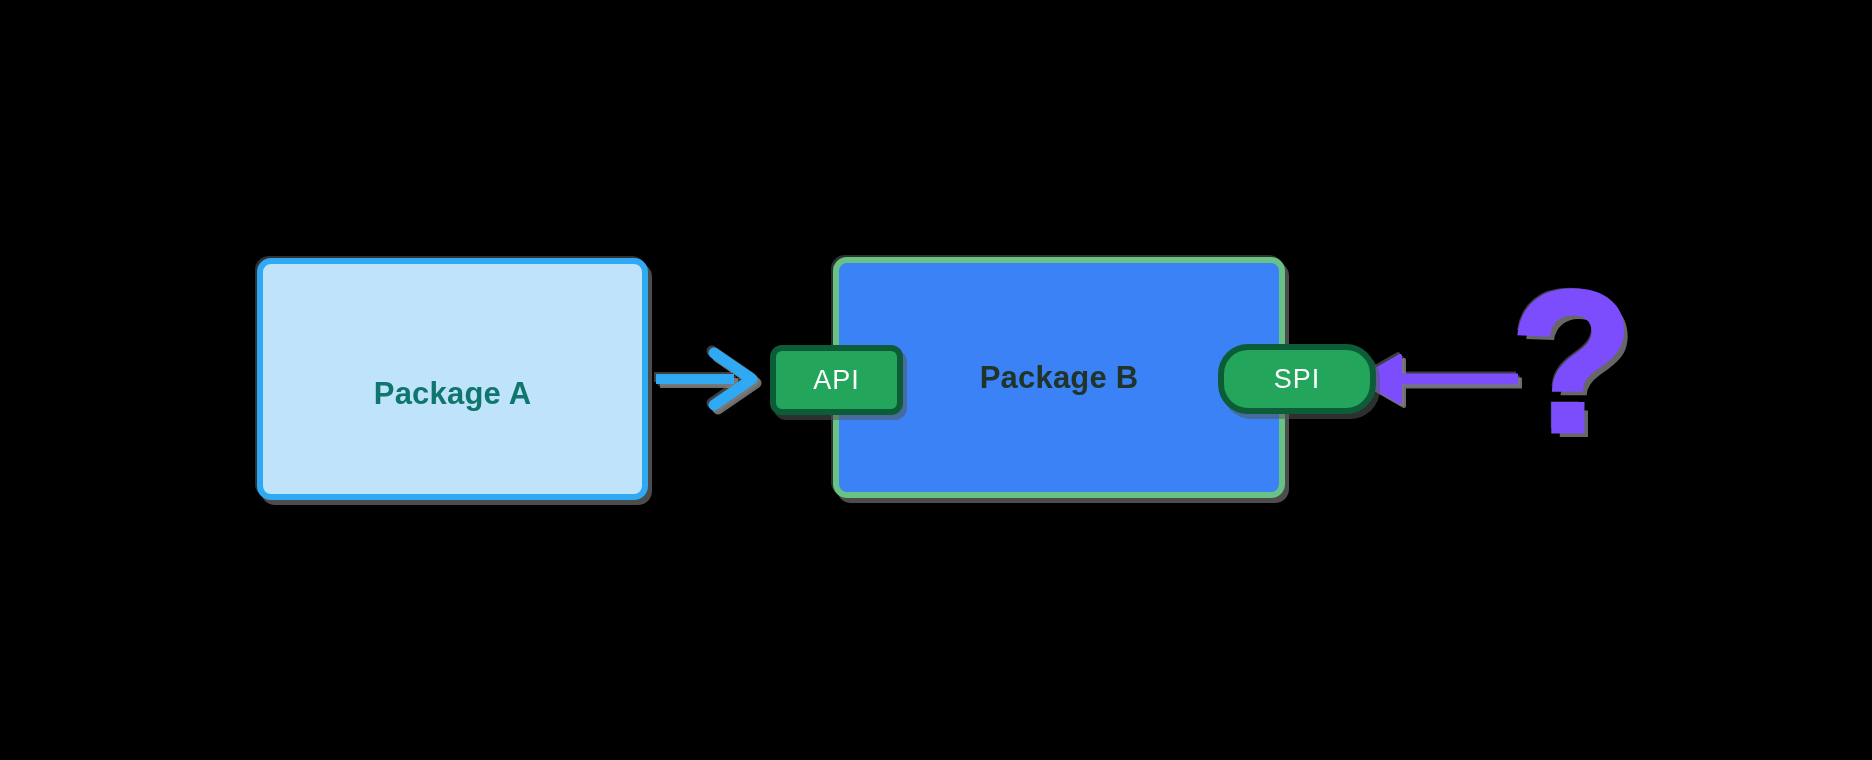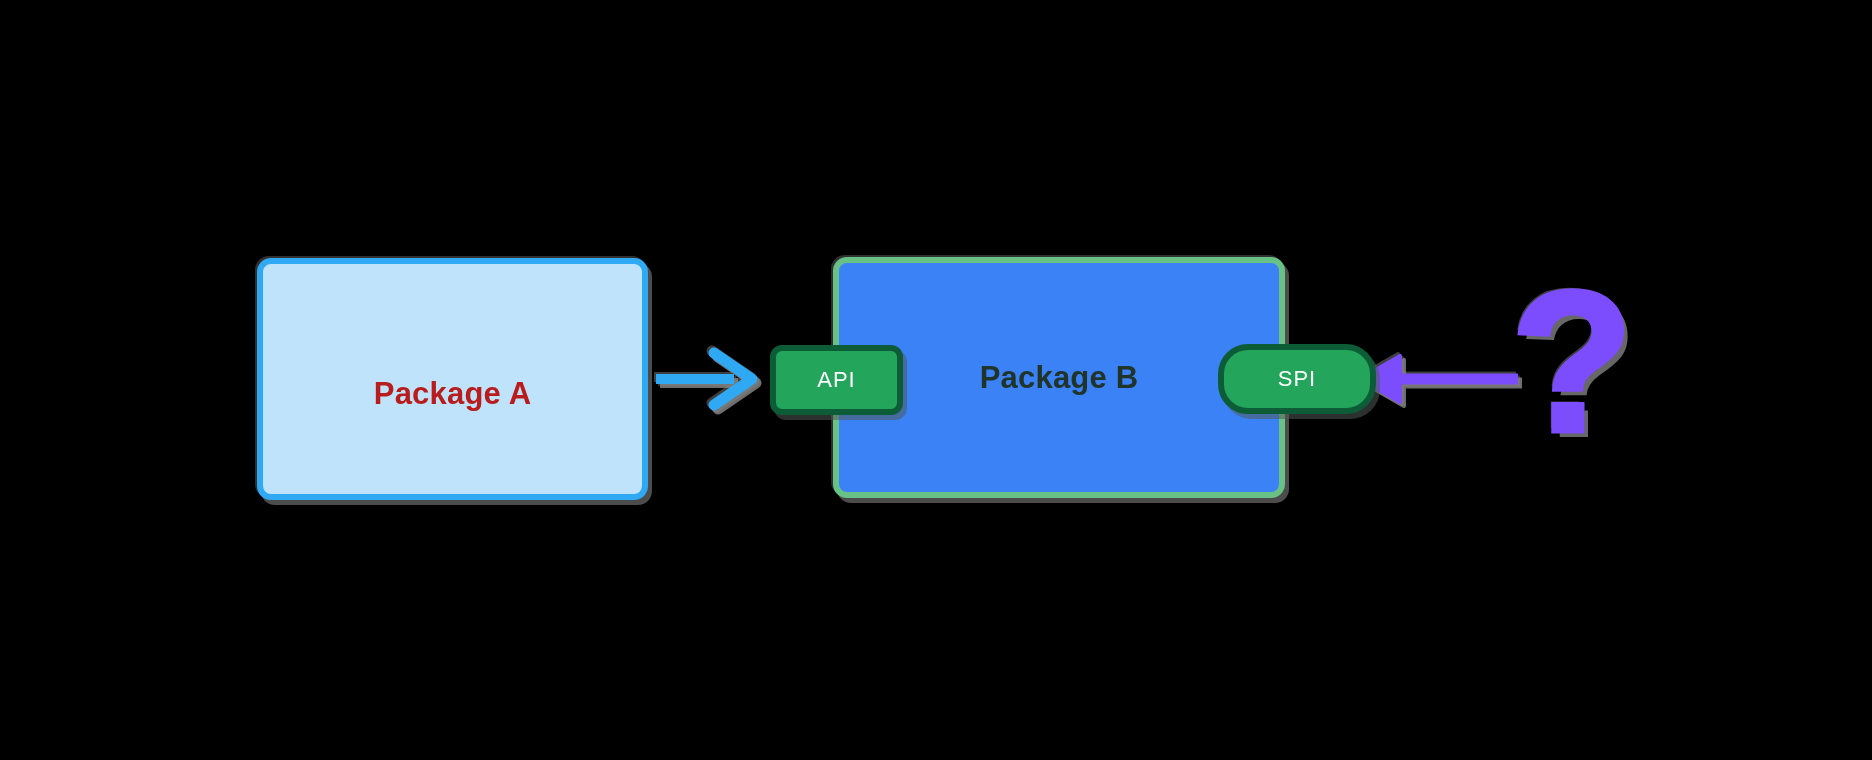--- a/index.html
+++ b/index.html
@@ -28,21 +28,21 @@
     font-size: 31px;
     font-weight: 700;
     letter-spacing: 0.2px;
   }
   .pkg-a {
     left: 257px; top: 258px;
     width: 391px; height: 242px;
     background: #BEE3FA;
     border: 6px solid #2FA9F4;
   }
-  .pkg-a .pkg-label { color: #b91c1c; margin-top: 30px; }
+  .pkg-a .pkg-label { color: #0f766e; margin-top: 30px; }
   .pkg-b {
     left: 833px; top: 257px;
     width: 452px; height: 241px;
     background: #3b82f6;
     border: 6px solid #68C286;
   }
   .pkg-b .pkg-label { color: #20342A; }
   .badge {
     position: absolute;
     display: flex;
@@ -50,21 +50,21 @@
     justify-content: center;
     background: #23A55B;
     border: 6px solid #0C5D37;
     border-radius: 12px;
     box-sizing: border-box;
     box-shadow: 4px 5px 0 0 rgba(80,90,85,0.55);
     z-index: 3;
   }
   .badge-label {
     color: #FFFFFF;
-    font-size: 22px;
+    font-size: 27px;
     font-weight: 400;
     letter-spacing: 1px;
   }
   .badge-api { left: 770px; top: 345px; width: 133px; height: 70px; }
   .badge-spi { left: 1218px; top: 344px; width: 158px; height: 70px; border-radius: 30px; }
   .arrow-svg {
     position: absolute;
     overflow: visible;
     z-index: 2;
     filter: drop-shadow(4px 4px 0 rgba(138,138,138,0.8)) drop-shadow(-2px -2px 0 rgba(138,138,138,0.45));

